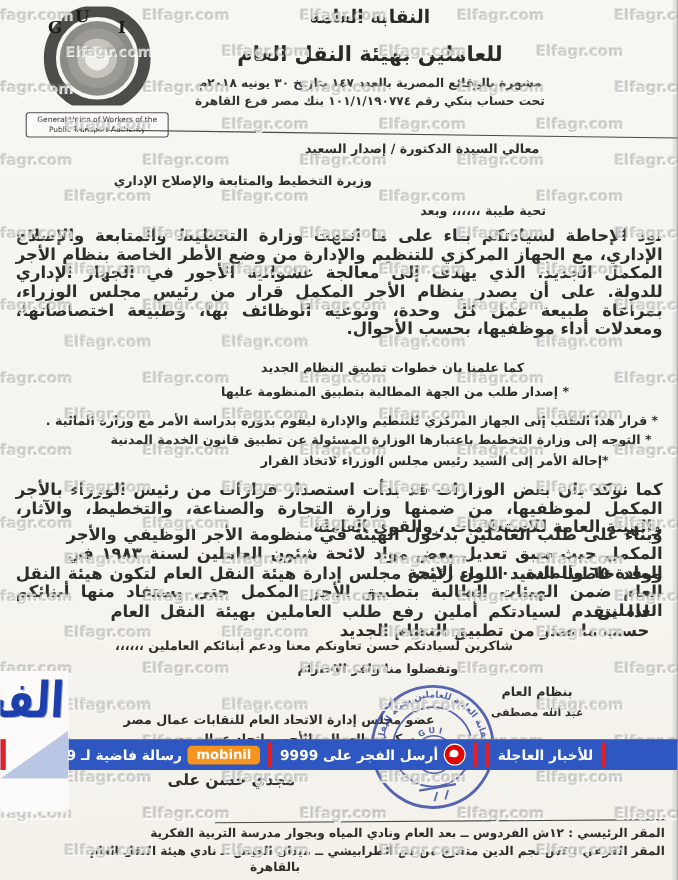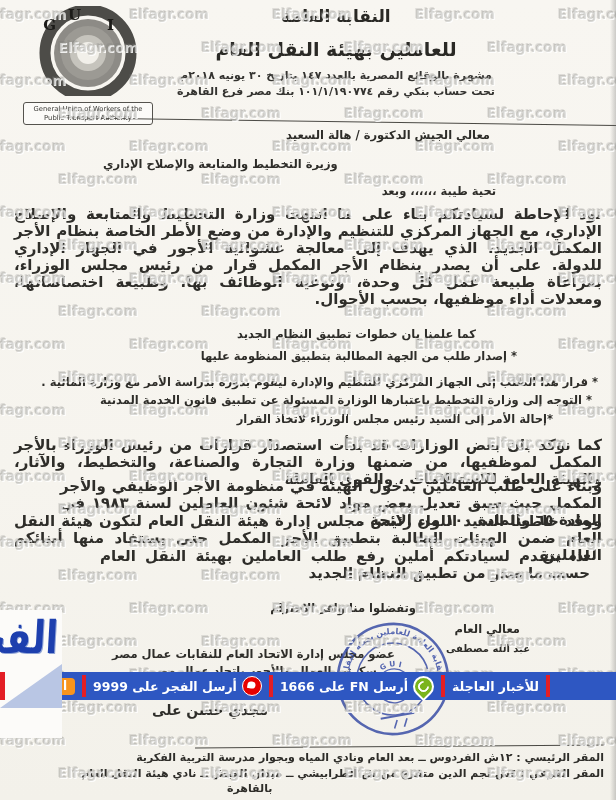--- a/index.html
+++ b/index.html
@@ -76,39 +76,40 @@
 
   <div class="hdr-titles">
     <div class="hdr-title">النقابة العامة</div>
     <div class="hdr-subtitle">للعاملين بهيئة النقل العام</div>
     <div class="hdr-reg">مشهرة بالوقائع المصرية بالعدد ١٤٧ بتاريخ ٣٠ يونيه ٢٠١٨م</div>
     <div class="hdr-reg" style="margin-top:1px;">تحت حساب بنكي رقم ١٠١/١/١٩٠٧٧٤ بنك مصر فرع القاهرة</div>
   </div>
 
   <div class="rule" style="left:60px;width:556px;top:125px;transform:rotate(0.8deg);transform-origin:right center;"></div>
 
-  <div class="t" style="right:126px;top:128px;font-weight:700;">معالي الجيش الدكتورة /  هالة السعيد</div>
+  <div class="t" style="right:126px;top:128px;font-weight:700;">معالي السيدة الدكتورة /  إصدار السعيد</div>
   <div class="t" style="left:103px;top:157px;font-weight:700;">وزيرة التخطيط  والمتابعة والإصلاح الإداري</div>
   <div class="t" style="right:120px;top:184px;font-weight:700;">تحية طيبة ،،،،،، وبعد</div>
 
   <div class="p" style="top:206px;">نود الإحاطة لسيادتكم بناء على ما انتهت وزارة التخطيط والمتابعة والإصلاح الإداري، مع الجهاز المركزي للتنظيم والإدارة من وضع الأطر الخاصة بنظام الأجر المكمل الجديد، الذي يهدف إلى معالجة عشوائية الأجور في الجهاز الإداري للدولة. على أن يصدر بنظام الأجر المكمل قرار من رئيس مجلس الوزراء، بمراعاة طبيعة عمل كل وحدة، ونوعية الوظائف بها، وطبيعة اختصاصاتها، ومعدلات أداء موظفيها، بحسب الأحوال.</div>
 
   <div class="t" style="right:140px;top:327px;font-weight:700;">كما علمنا بان خطوات تطبيق النظام الجديد</div>
   <div class="t" style="right:99px;top:349px;">* إصدار طلب من الجهة المطالبة بتطبيق المنظومة عليها</div>
   <div class="t" style="right:18px;top:375px;">* قرار هذا الطلب إلى الجهاز المركزي للتنظيم والإدارة ليقوم بدوره بدراسة الأمر مع وزارة المالية .</div>
   <div class="t" style="right:63px;top:412px;">*إحالة الأمر إلى السيد رئيس مجلس الوزراء لاتخاذ القرار</div>
   <div class="t" style="right:24px;top:393px;">* التوجه إلى وزارة التخطيط باعتبارها الوزارة المسئولة عن تطبيق قانون الخدمة المدنية</div>
 
   <div class="p" style="top:437px;">كما نؤكد بان  بعض الوزارات قد بدأت استصدار قرارات من رئيس الوزراء بالأجر المكمل لموظفيها، من ضمنها وزارة التجارة والصناعة، والتخطيط، والآثار، والهيئة العامة للاستعلامات ، والقوي العاملة</div>
   <div class="p" style="top:478px;left:60px;">وبناء على طلب العاملين بدخول الهيئة في منظومة الأجر الوظيفي والأجر المكمل  حيث سبق تعديل بعض مواد لائحة شئون العاملين لسنة ١٩٨٣ في المادة ٦٥ والمادة ١٠٠ من ألائحة .</div>
   <div class="p" style="top:513px;">ووقد خاطبنا السيد اللواء رئيس مجلس إدارة هيئة النقل العام لتكون هيئة النقل العام ضمن الهيئات الطالبة بتطبيق الأجر المكمل حتى يستفاد منها أبنائكم العاملين</div>
   <div class="p" style="top:548px;right:26px;left:100px;">لذا نتقدم لسيادتكم أملين رفع طلب العاملين بهيئة النقل العام حسب ما صدر من تطبيق النظام الجديد</div>
+  <div class="t" style="right:150px;top:580px;">شاكرين لسيادتكم حسن تعاونكم معنا ودعم أبنائكم العاملين ،،،،،،</div>
   <div class="t" style="right:200px;top:601px;font-weight:700;">وتفضلوا منا وافر الاحترام</div>
 
-  <div class="sig" style="right:96px;top:622px;">معالي العام</div>
+  <div class="sig" style="right:96px;top:622px;">بنظام العام</div>
   <div class="sig" style="right:86px;top:643px;font-size:10px;">عبد الله مصطفى</div>
 
   <div class="sig" style="left:112px;top:647px;">عضو مجلس إدارة الاتحاد العام للنقابات عمال مصر</div>
   <div class="sig" style="left:150px;top:664px;">سكرتير العمال والأجور باتحاد عمال مصر</div>
   <div class="sig" style="left:152px;top:702px;font-size:14px;">مجدي حسن على</div>
 
   <svg class="stamp" viewBox="0 0 118 118" style="transform:rotate(-10deg);">
     <circle cx="59" cy="59" r="55" fill="none" stroke="#4053a8" stroke-width="2.6"></circle>
     <circle cx="59" cy="59" r="36" fill="none" stroke="#4053a8" stroke-width="1.6"></circle>
     <defs>
@@ -249,24 +250,20 @@
       <span class="wm" style="left: 58px; top: 765px;">Elfagr.com</span>
       <span class="wm" style="left: 201px; top: 765px;">Elfagr.com</span>
       <span class="wm" style="left: 344px; top: 765px;">Elfagr.com</span>
       <span class="wm" style="left: 487px; top: 765px;">Elfagr.com</span>
     </div>
 
   <div class="ticker">
     <i class="tick-sep"></i>
     <span>للأخبار العاجلة</span>
     <i class="tick-sep"></i>
-    <span class="seg">
-      <span class="ic-etisalat"></span>
-      <span>أرسل FN على 1666</span>
-    </span>
     <i class="tick-sep"></i>
     <span class="seg">
       <span class="ic-vodafone"></span>
       <span>أرسل الفجر على 9999</span>
     </span>
     <i class="tick-sep"></i>
     <span class="seg">
       <span class="badge-mobinil">mobinil</span>
       <span>رسالة فاضية لـ 4529</span>
     </span>

